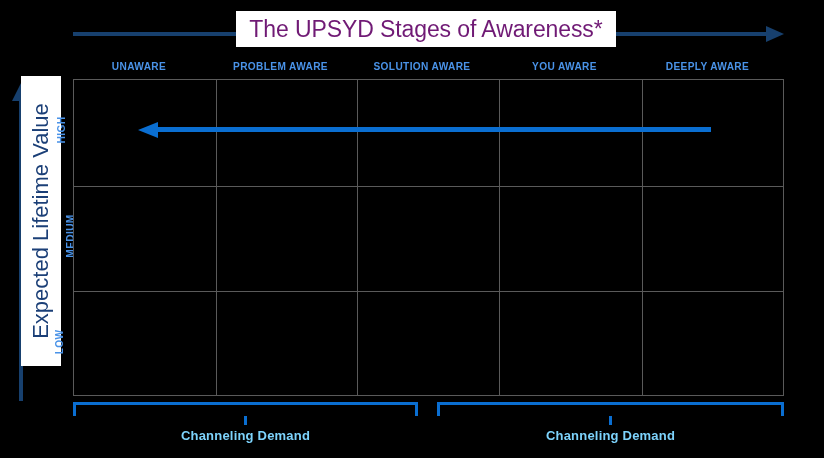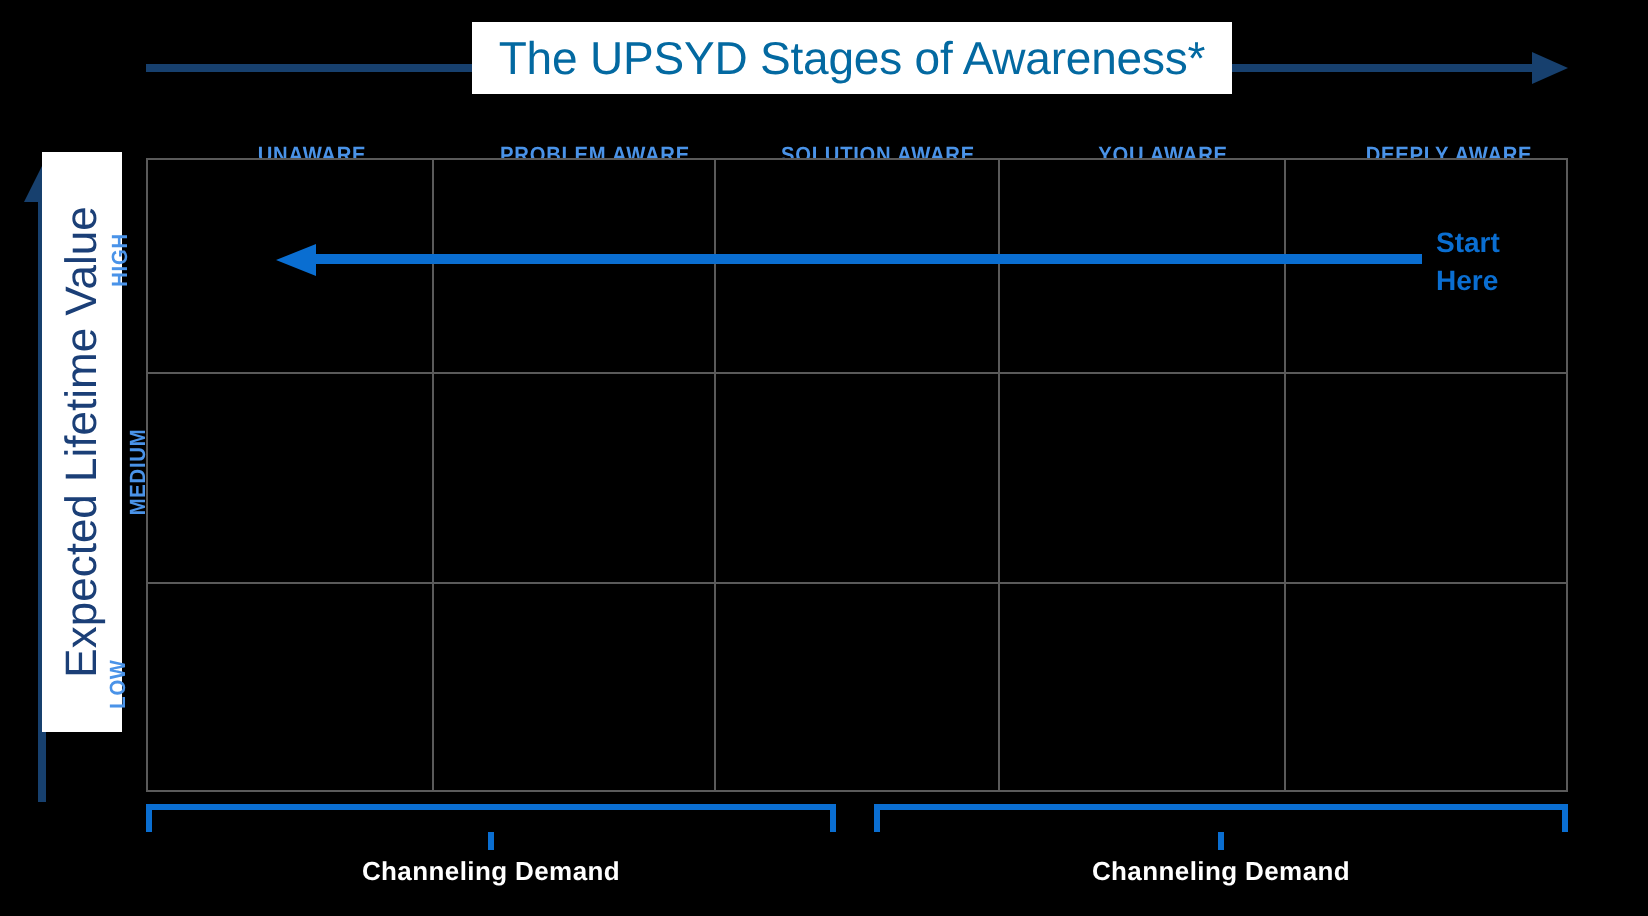--- a/index.html
+++ b/index.html
@@ -49,21 +49,21 @@
     left: 236px;
     top: 11px;
     width: 380px;
     height: 36px;
     background: #ffffff;
     display: flex;
     align-items: center;
     justify-content: center;
   }
   #title-text {
-    color: #0369a1;
+    color: #701a75;
     font-size: 23px;
     font-weight: 400;
     letter-spacing: -0.1px;
     white-space: nowrap;
   }
 
   
   #left-axis {
     position: absolute;
     left: 12px;
@@ -106,25 +106,24 @@
   #ylabel-text {
     color: #1b3f77;
     font-size: 22px;
     font-weight: 400;
     white-space: nowrap;
   }
 
   
   #col-headers {
     position: absolute;
-    left: 85px;
+    left: 68px;
     top: 58px;
     width: 711px;
     height: 16px;
-    margin-top: 12px;
   }
   .col-header {
     position: absolute;
     top: 0;
     height: 16px;
     line-height: 16px;
     text-align: center;
     color: #4a93e8;
     font-size: 11px;
     font-weight: bold;
@@ -233,21 +232,21 @@
     width: 3px;
     height: 9px;
     background: #0a6ed1;
   }
   .bracket-label {
     position: absolute;
     top: 427px;
     height: 18px;
     line-height: 18px;
     text-align: center;
-    color: #ffffff;
+    color: #7dd3fc;
     font-size: 13px;
     font-weight: bold;
     letter-spacing: 0.2px;
     white-space: nowrap;
   }
 </style>
 </head>
 <body>
 
 <div id="root">
@@ -291,24 +290,20 @@
       <div class="vline" style="left: 568px;"></div>
       <div class="hline" style="top: 106px;"></div>
       <div class="hline" style="top: 211px;"></div>
     </div>
 
   <div id="journey-arrow">
     <div class="head"></div>
     <div class="line"></div>
   </div>
 
-  <div id="start-here">
-    <div>Start</div>
-    <div>Here</div>
-  </div>
 
   <div id="brackets">
       <div class="bracket" style="left: 73px; width: 345px; top: 402px;">
         <div class="tick"></div>
       </div>
       <div class="bracket-label" style="left: 73px; width: 345px;">Channeling Demand</div>
       <div class="bracket" style="left: 437px; width: 347px; top: 402px;">
         <div class="tick"></div>
       </div>
       <div class="bracket-label" style="left: 437px; width: 347px;">Channeling Demand</div>

